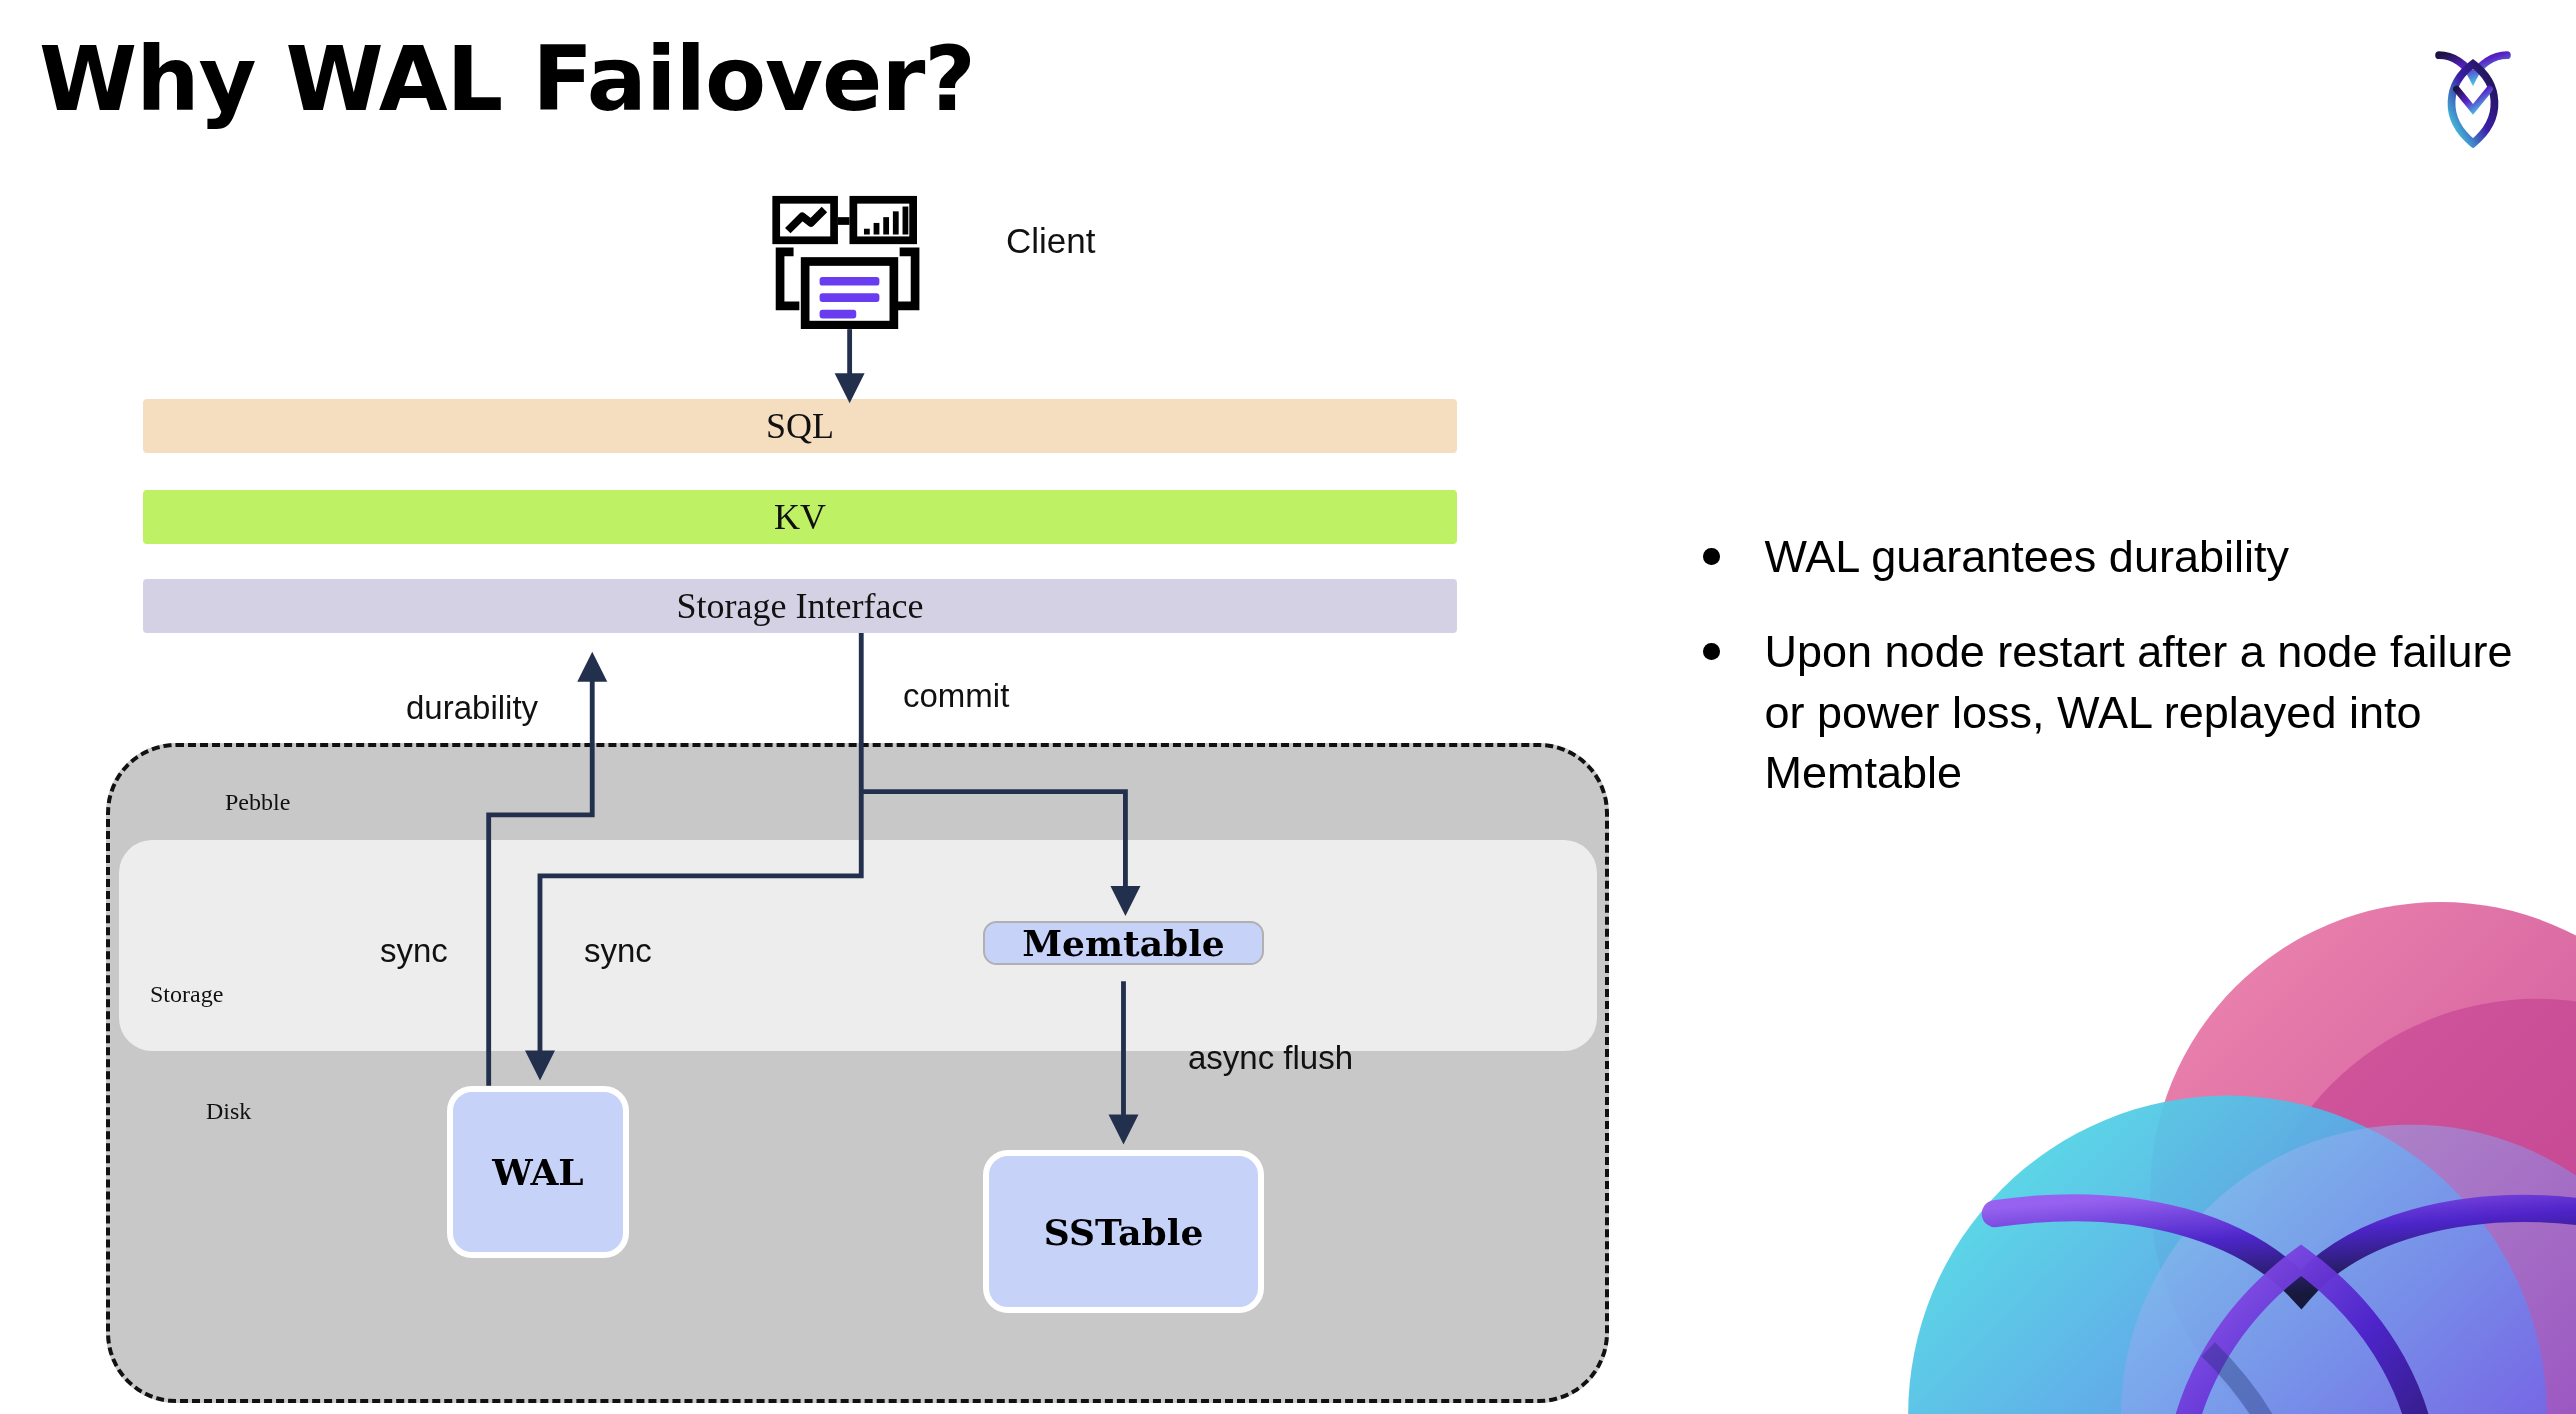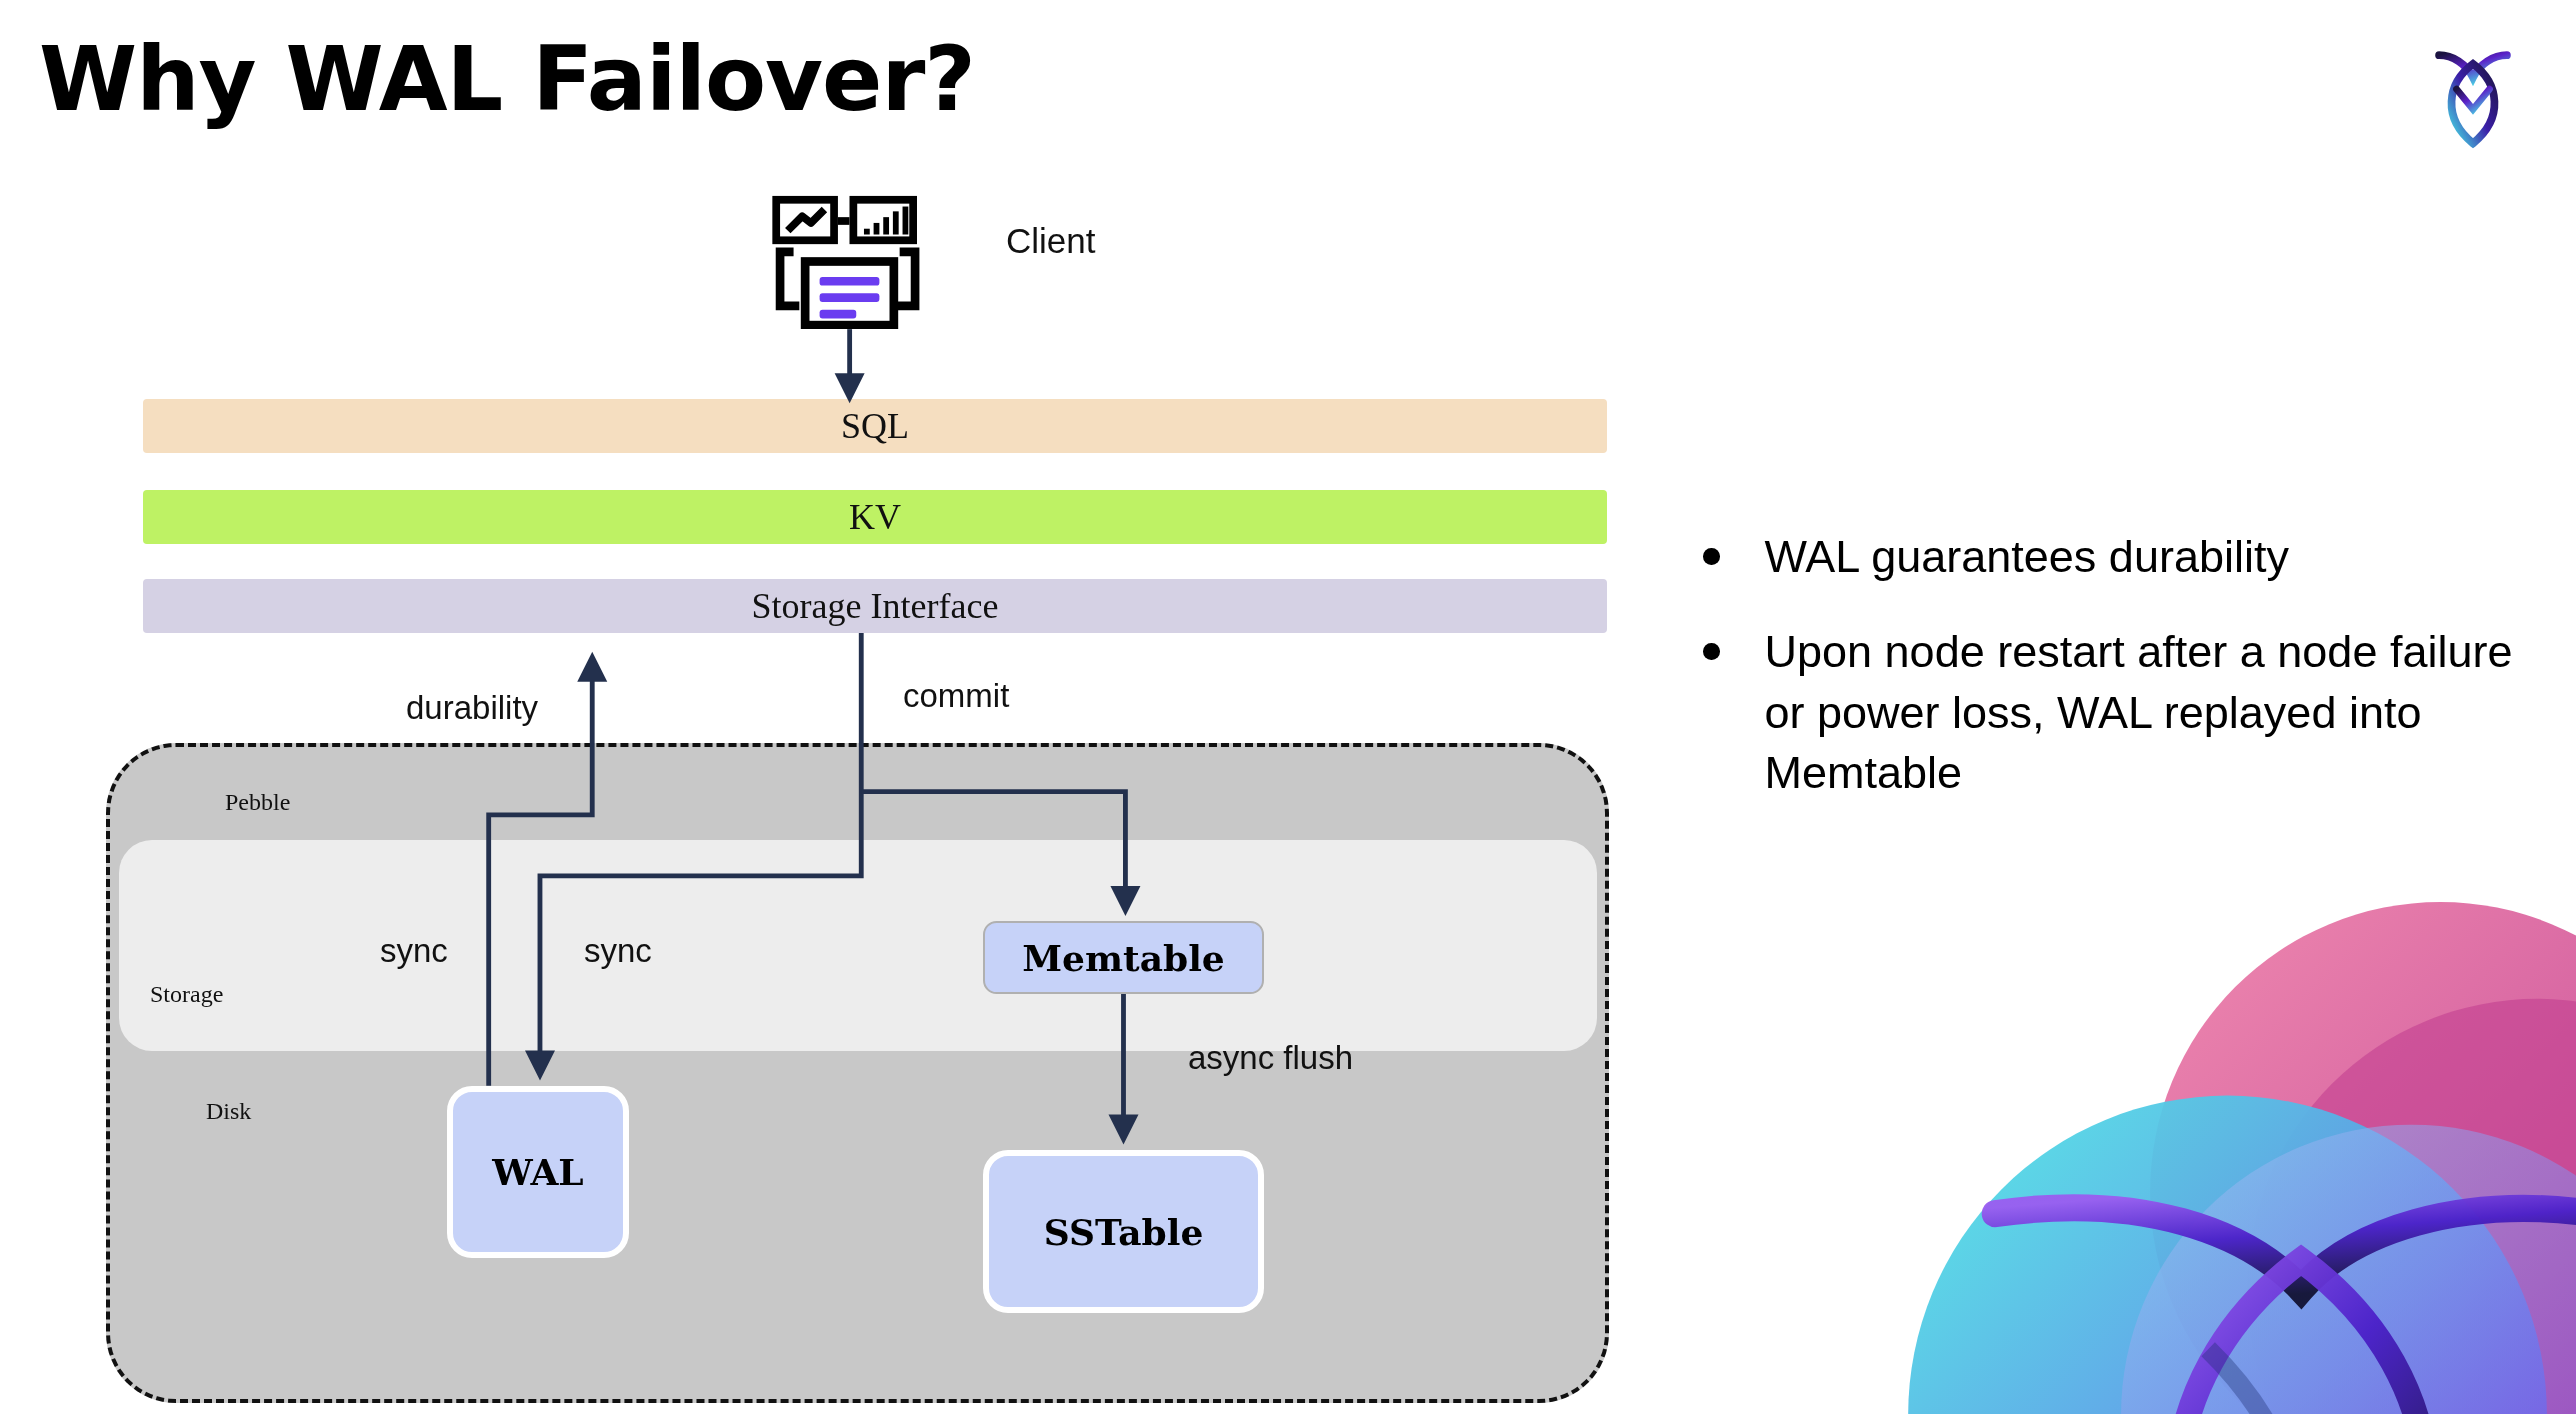--- a/index.html
+++ b/index.html
@@ -45,21 +45,21 @@
   #client-label {
     position: absolute; left: 1006px; top: 221px;
     font-size: 35px; color: #111111;
     font-family: "Liberation Sans", sans-serif;
   }
 
   
   .layer-bar {
     position: absolute;
     left: 143px;
-    width: 1464px;
+    width: 1314px;
     height: 54px;
     border-radius: 3.9px;
     display: flex;
     align-items: center;
     justify-content: center;
     font-family: "Liberation Serif", serif;
     font-size: 36px;
     color: #111111;
   }
   #bar-sql  { top: 399px; background: #F5DEC0; }
@@ -101,21 +101,21 @@
     justify-content: center;
     font-family: "DejaVu Serif", serif;
     font-weight: 700;
     font-size: 36px;
     color: #000000;
     background: #C6D2F8;
     border-radius: 17.4px;
   }
   #node-memtable {
     left: 983px; top: 921px;
-    width: 281px; height: 73px;
+    width: 281px; height: 44px;
     border: 2.9px solid #B0B0B0;
     border-radius: 13.5px;
   }
   #node-wal {
     left: 447px; top: 1086px;
     width: 182px; height: 172px;
     border: 6.8px solid #ffffff;
     border-radius: 25px;
   }
   #node-sstable {

